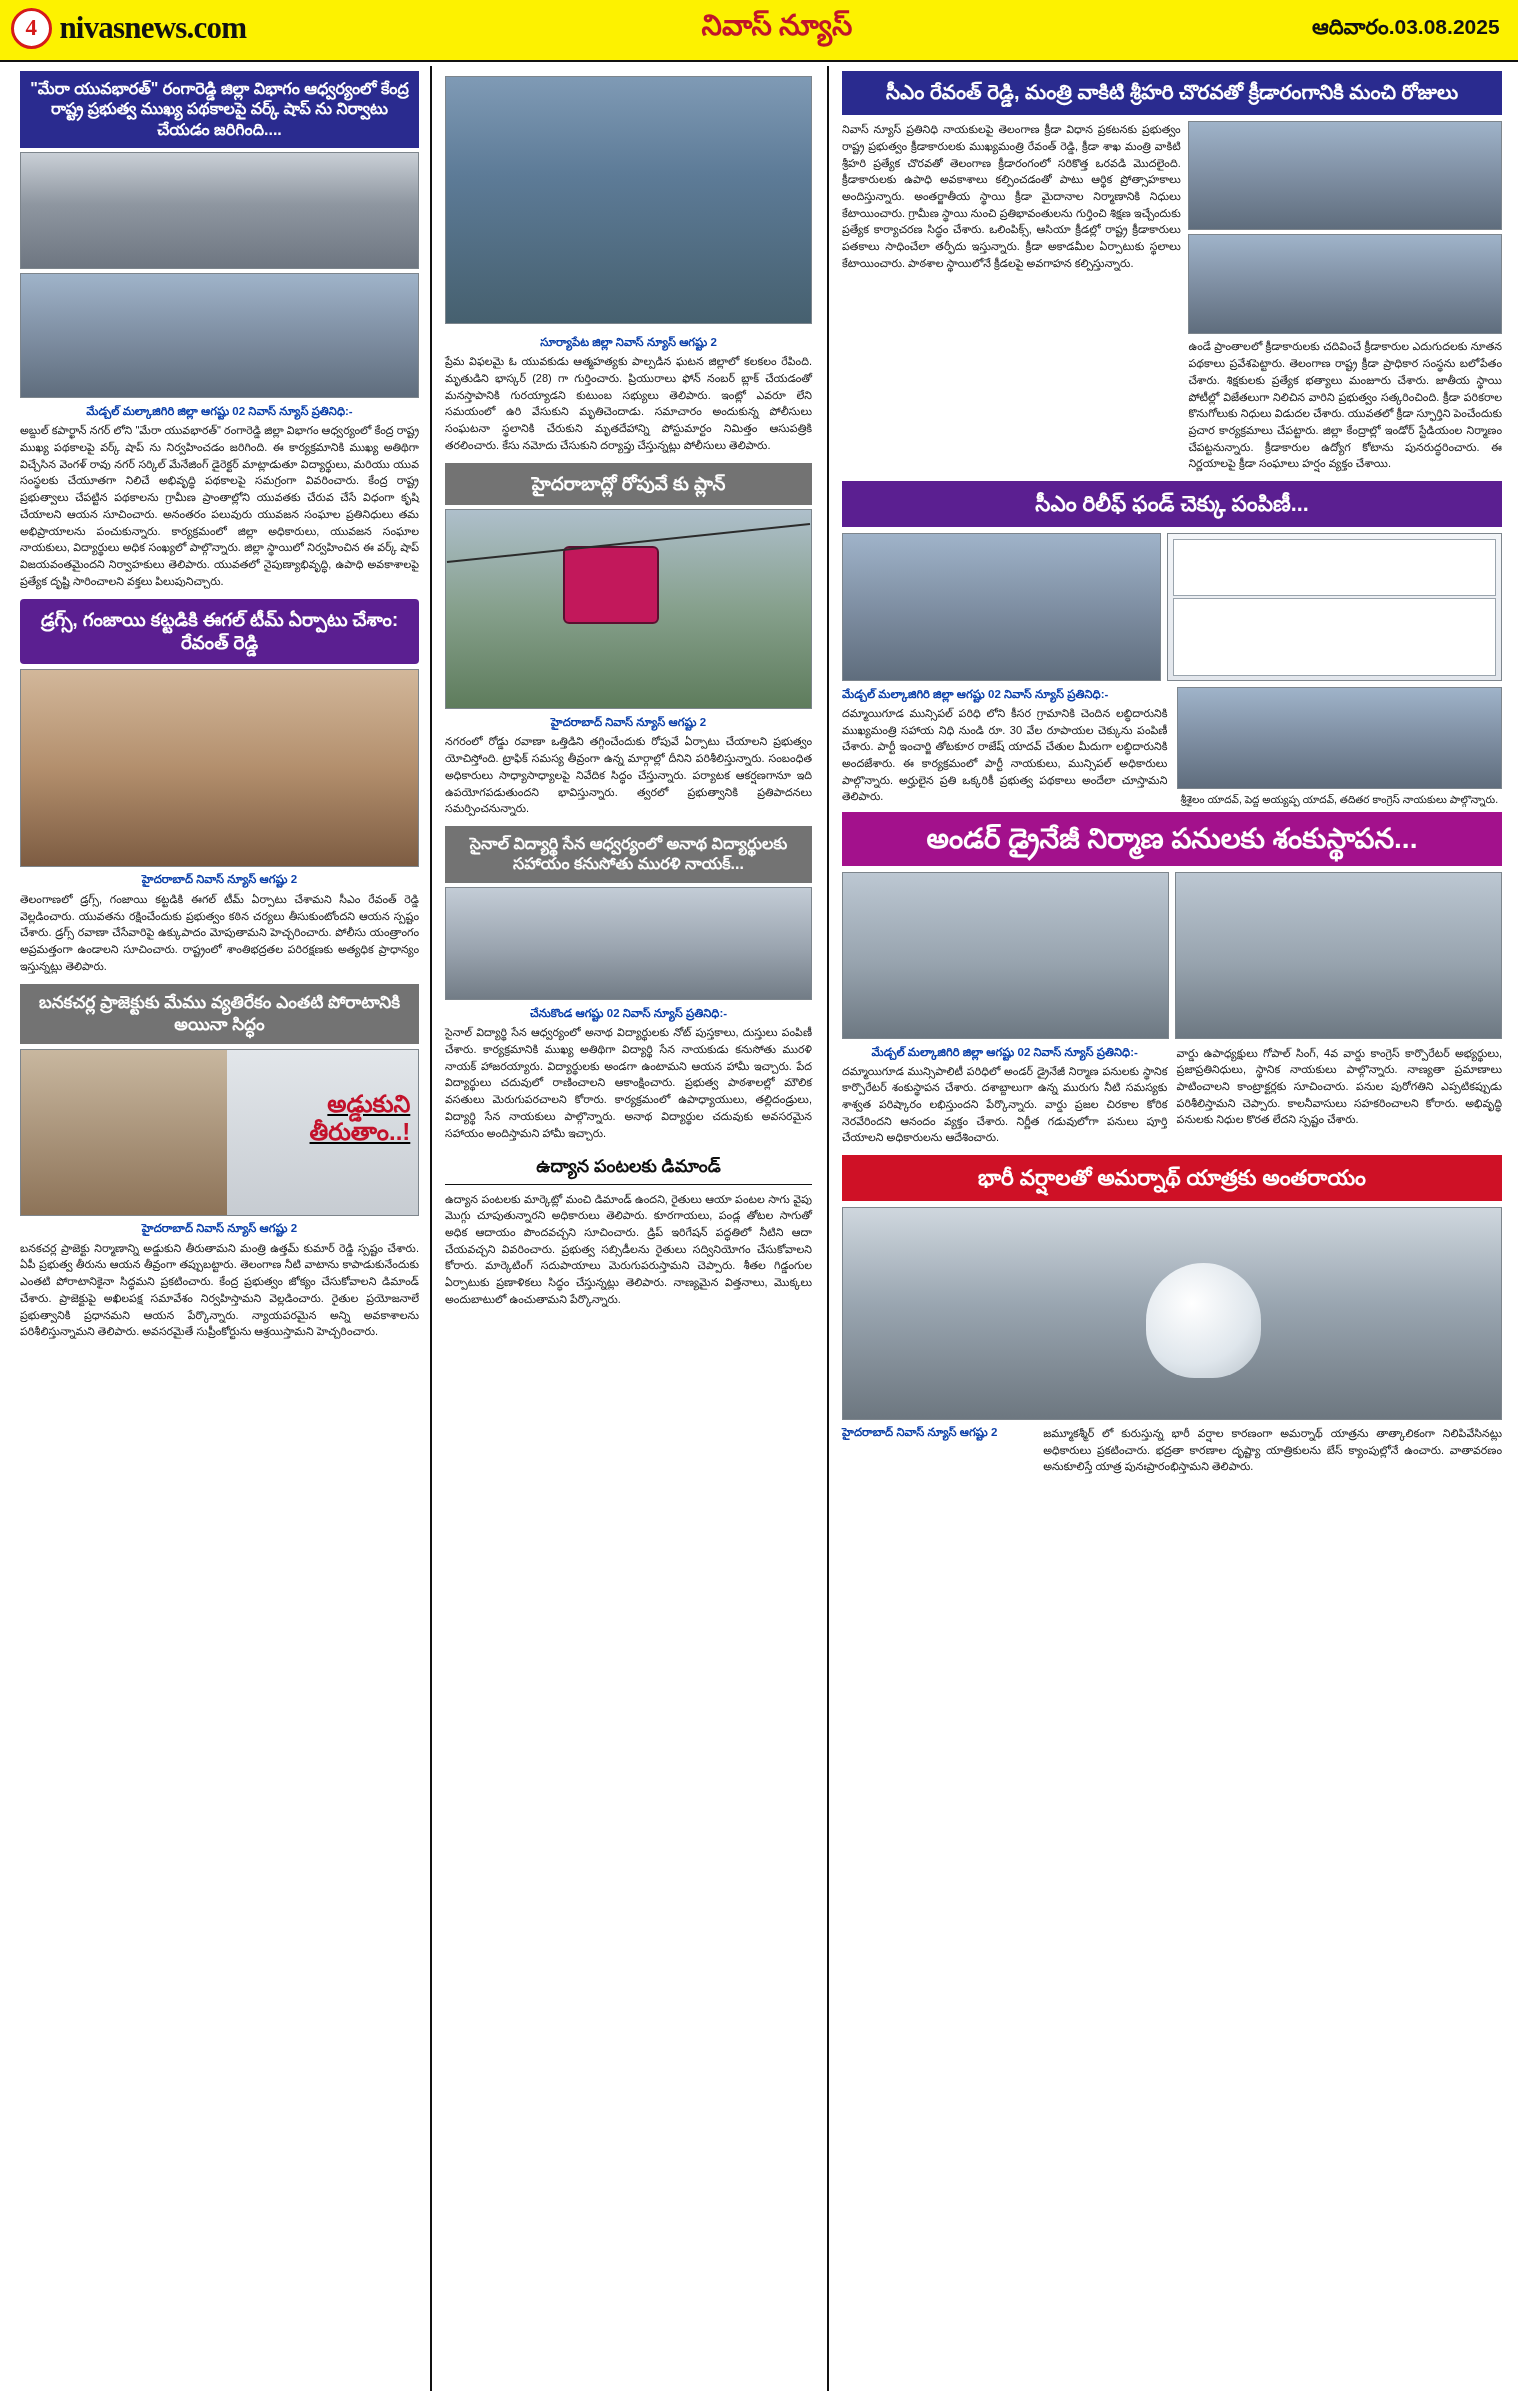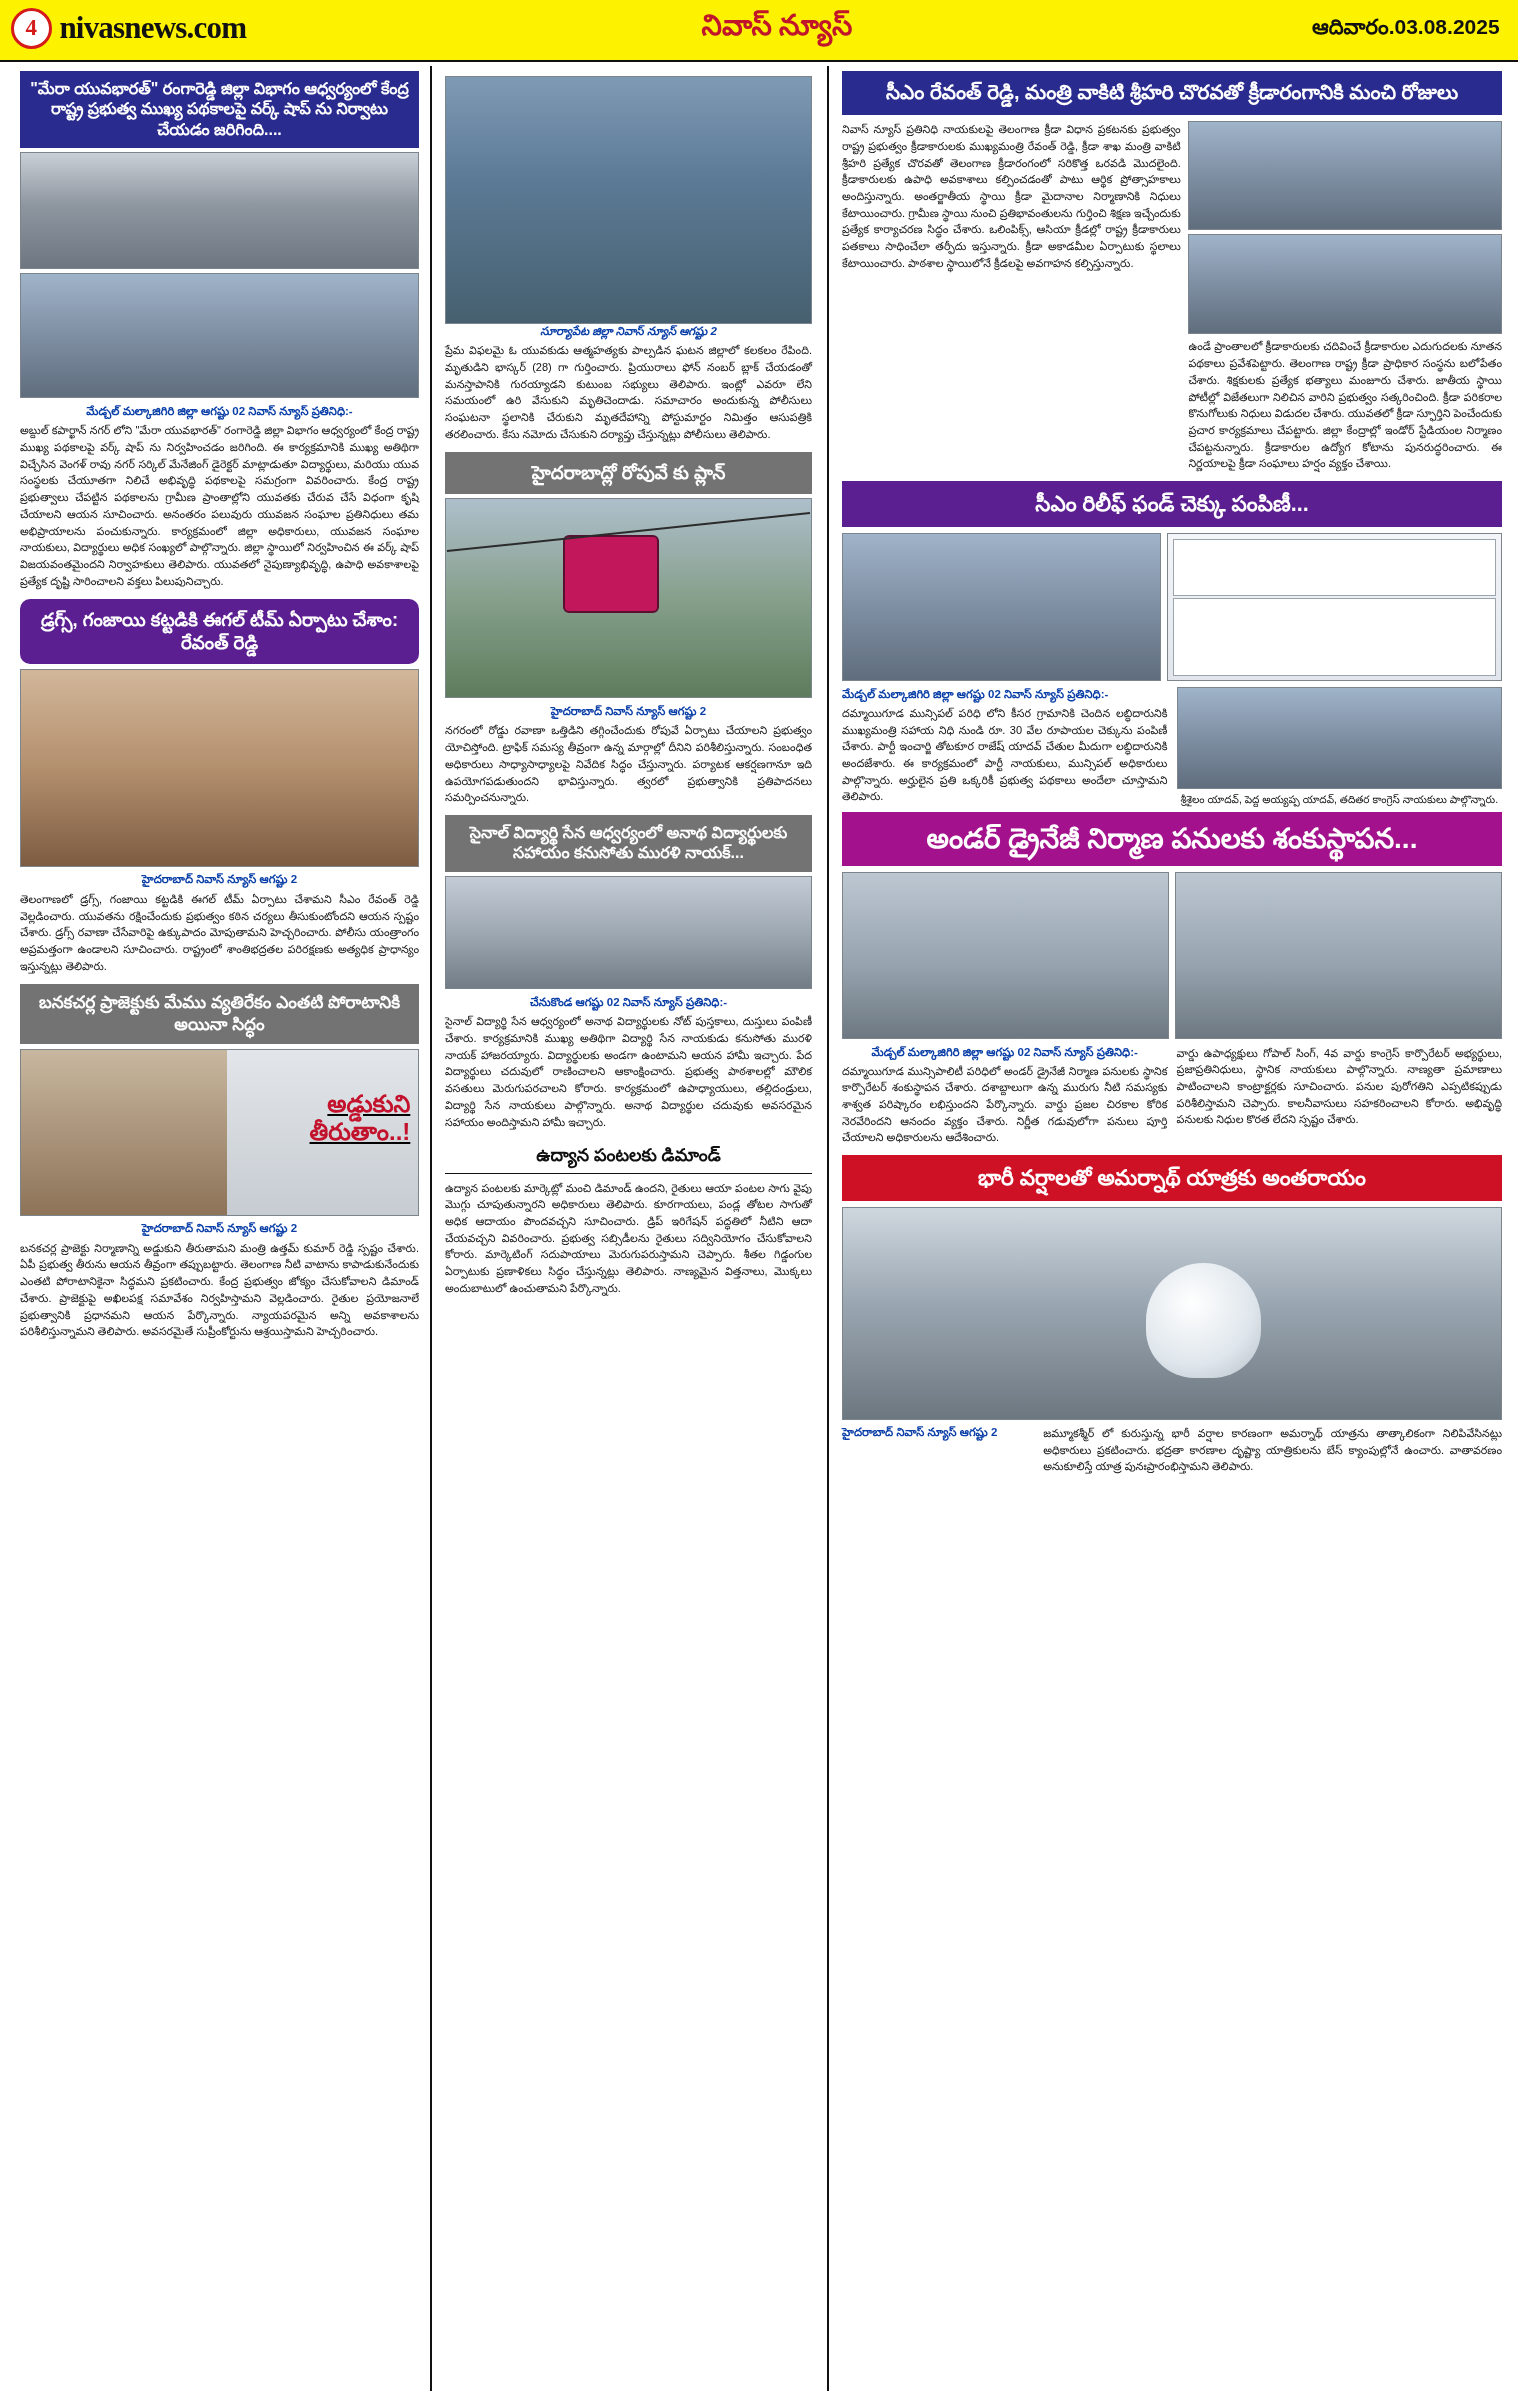--- a/index.html
+++ b/index.html
@@ -64,21 +64,21 @@
   <div class="col" style="left:20px;top:71px;width:399px;">
 
     <div class="hl hl-blue" style="font-size:16px;padding:7.7px 6.1px;">"మేరా యువభారత్" రంగారెడ్డి జిల్లా విభాగం ఆధ్వర్యంలో కేంద్ర రాష్ట్ర ప్రభుత్వ ముఖ్య పథకాలపై వర్క్ షాప్ ను నిర్వాటు చేయడం జరిగింది....</div>
 
     <div class="ph img-hall" style="margin-top:4.6px;height:115px;"></div>
     <div class="ph img-crowd" style="margin-top:3.8px;height:123px;"></div>
 
     <div class="cap" style="margin-top:5.4px;">మేడ్చల్ మల్కాజిగిరి జిల్లా ఆగష్టు 02 నివాస్ న్యూస్ ప్రతినిధి:-</div>
     <div class="body" style="margin-top:3.8px;">అబ్దుల్ కపార్ఖాన్ నగర్ లోని "మేరా యువభారత్" రంగారెడ్డి జిల్లా విభాగం ఆధ్వర్యంలో కేంద్ర రాష్ట్ర ముఖ్య పథకాలపై వర్క్ షాప్ ను నిర్వహించడం జరిగింది. ఈ కార్యక్రమానికి ముఖ్య అతిథిగా విచ్చేసిన వెంగళ్ రావు నగర్ సర్కిల్ మేనేజింగ్ డైరెక్టర్ మాట్లాడుతూ విద్యార్థులు, మరియు యువ సంస్థలకు చేయూతగా నిలిచే అభివృద్ధి పథకాలపై సమగ్రంగా వివరించారు. కేంద్ర రాష్ట్ర ప్రభుత్వాలు చేపట్టిన పథకాలను గ్రామీణ ప్రాంతాల్లోని యువతకు చేరువ చేసే విధంగా కృషి చేయాలని ఆయన సూచించారు. అనంతరం పలువురు యువజన సంఘాల ప్రతినిధులు తమ అభిప్రాయాలను పంచుకున్నారు. కార్యక్రమంలో జిల్లా అధికారులు, యువజన సంఘాల నాయకులు, విద్యార్థులు అధిక సంఖ్యలో పాల్గొన్నారు. జిల్లా స్థాయిలో నిర్వహించిన ఈ వర్క్ షాప్ విజయవంతమైందని నిర్వాహకులు తెలిపారు. యువతలో నైపుణ్యాభివృద్ధి, ఉపాధి అవకాశాలపై ప్రత్యేక దృష్టి సారించాలని వక్తలు పిలుపునిచ్చారు.</div>
 
-    <div class="hl hl-violet" style="margin-top:9.2px;font-size:18.4px;padding:9.2px 6.1px;border-radius:10px;">డ్రగ్స్, గంజాయి కట్టడికి ఈగల్ టీమ్ ఏర్పాటు చేశాం: రేవంత్ రెడ్డి</div>
+    <div class="hl hl-violet" style="margin-top:9.2px;font-size:18.4px;padding:9.2px 6.1px;border-radius:4px;">డ్రగ్స్, గంజాయి కట్టడికి ఈగల్ టీమ్ ఏర్పాటు చేశాం: రేవంత్ రెడ్డి</div>
 
     <div class="ph img-speaker" style="margin-top:4.6px;height:196px;"></div>
 
     <div class="cap" style="margin-top:5.4px;">హైదరాబాద్ నివాస్ న్యూస్ ఆగష్టు 2</div>
     <div class="body" style="margin-top:3.8px;">తెలంగాణలో డ్రగ్స్, గంజాయి కట్టడికి ఈగల్ టీమ్ ఏర్పాటు చేశామని సీఎం రేవంత్ రెడ్డి వెల్లడించారు. యువతను రక్షించేందుకు ప్రభుత్వం కఠిన చర్యలు తీసుకుంటోందని ఆయన స్పష్టం చేశారు. డ్రగ్స్ రవాణా చేసేవారిపై ఉక్కుపాదం మోపుతామని హెచ్చరించారు. పోలీసు యంత్రాంగం అప్రమత్తంగా ఉండాలని సూచించారు. రాష్ట్రంలో శాంతిభద్రతల పరిరక్షణకు అత్యధిక ప్రాధాన్యం ఇస్తున్నట్లు తెలిపారు.</div>
 
     <div class="hl hl-darkblue" style="margin-top:9.2px;font-size:17px;padding:8.4px 6.1px;">బనకచర్ల ప్రాజెక్టుకు మేము వ్యతిరేకం ఎంతటి పోరాటానికి అయినా సిద్ధం</div>
 
     <div class="ph img-red" style="margin-top:4.6px;height:165px;">
       <div style="position:absolute;left:0;top:0;width:52%;height:100%;background:linear-gradient(180deg,#c8b79f 0%,#8d7358 100%);"></div>
@@ -90,21 +90,21 @@
 
     <div class="cap" style="margin-top:5.4px;">హైదరాబాద్ నివాస్ న్యూస్ ఆగష్టు 2</div>
     <div class="body" style="margin-top:3.8px;">బనకచర్ల ప్రాజెక్టు నిర్మాణాన్ని అడ్డుకుని తీరుతామని మంత్రి ఉత్తమ్ కుమార్ రెడ్డి స్పష్టం చేశారు. ఏపీ ప్రభుత్వ తీరును ఆయన తీవ్రంగా తప్పుబట్టారు. తెలంగాణ నీటి వాటాను కాపాడుకునేందుకు ఎంతటి పోరాటానికైనా సిద్ధమని ప్రకటించారు. కేంద్ర ప్రభుత్వం జోక్యం చేసుకోవాలని డిమాండ్ చేశారు. ప్రాజెక్టుపై అఖిలపక్ష సమావేశం నిర్వహిస్తామని వెల్లడించారు. రైతుల ప్రయోజనాలే ప్రభుత్వానికి ప్రధానమని ఆయన పేర్కొన్నారు. న్యాయపరమైన అన్ని అవకాశాలను పరిశీలిస్తున్నామని తెలిపారు. అవసరమైతే సుప్రీంకోర్టును ఆశ్రయిస్తామని హెచ్చరించారు.</div>
   </div>
 
   <div class="col" style="left:445px;top:71px;width:367px;">
 
 
     <div class="ph img-man" style="margin-top:4.6px;height:246px;"></div>
 
-    <div class="cap" style="margin-top:0;font-style:italic;">సూర్యాపేట జిల్లా నివాస్ న్యూస్ ఆగష్టు 2</div>
+    <div class="cap" style="margin-top:11px;">సూర్యాపేట జిల్లా నివాస్ న్యూస్ ఆగష్టు 2</div>
     <div class="body" style="margin-top:3.8px;">ప్రేమ విఫలమై ఓ యువకుడు ఆత్మహత్యకు పాల్పడిన ఘటన జిల్లాలో కలకలం రేపింది. మృతుడిని భాస్కర్ (28) గా గుర్తించారు. ప్రియురాలు ఫోన్ నంబర్ బ్లాక్ చేయడంతో మనస్తాపానికి గురయ్యాడని కుటుంబ సభ్యులు తెలిపారు. ఇంట్లో ఎవరూ లేని సమయంలో ఉరి వేసుకుని మృతిచెందాడు. సమాచారం అందుకున్న పోలీసులు సంఘటనా స్థలానికి చేరుకుని మృతదేహాన్ని పోస్టుమార్టం నిమిత్తం ఆసుపత్రికి తరలించారు. కేసు నమోదు చేసుకుని దర్యాప్తు చేస్తున్నట్లు పోలీసులు తెలిపారు.</div>
 
     <div class="hl hl-darkblue" style="margin-top:9.2px;font-size:18.4px;padding:9.2px 6.1px;">హైదరాబాద్లో రోపువే కు ప్లాన్</div>
 
     <div class="ph img-rope" style="margin-top:4.6px;height:198px;">
       <div style="position:absolute;left:32%;top:18%;width:92px;height:74px;background:#c2185b;border:2.3px solid #5a1030;border-radius:6.1px;"></div>
       <div style="position:absolute;left:0;top:16%;width:100%;height:2.3px;background:#2b2b2b;transform:rotate(-6deg);"></div>
     </div>
 
     <div class="cap" style="margin-top:5.4px;">హైదరాబాద్ నివాస్ న్యూస్ ఆగష్టు 2</div>

